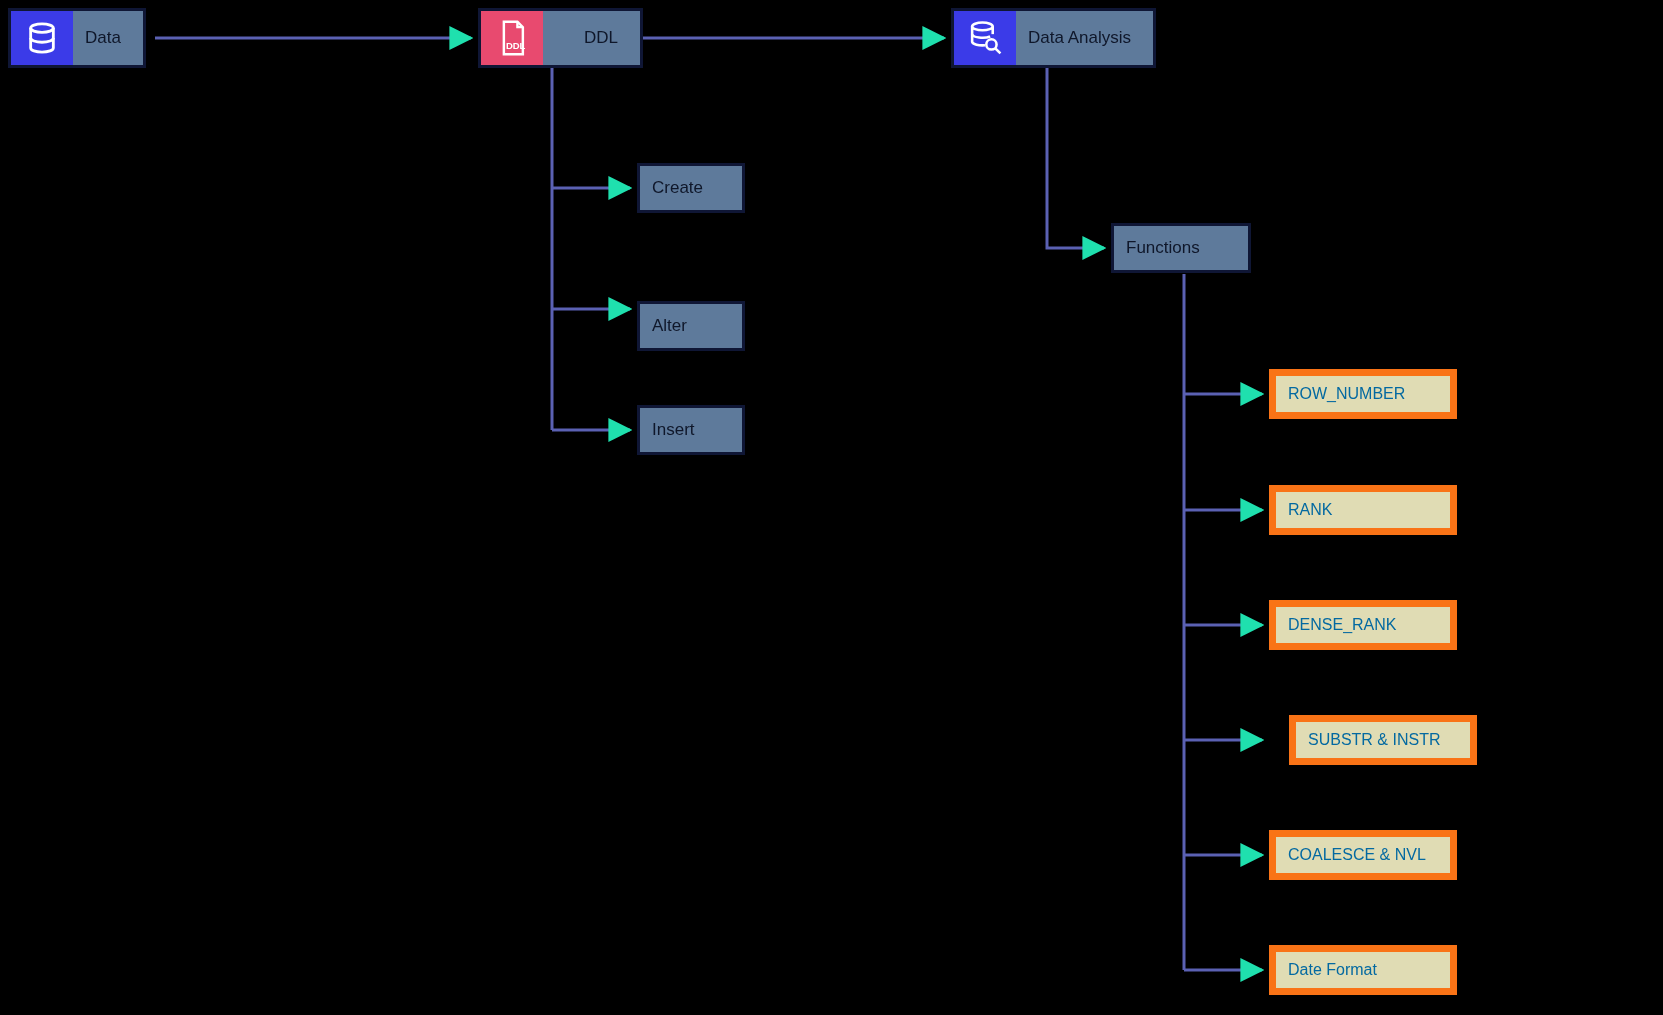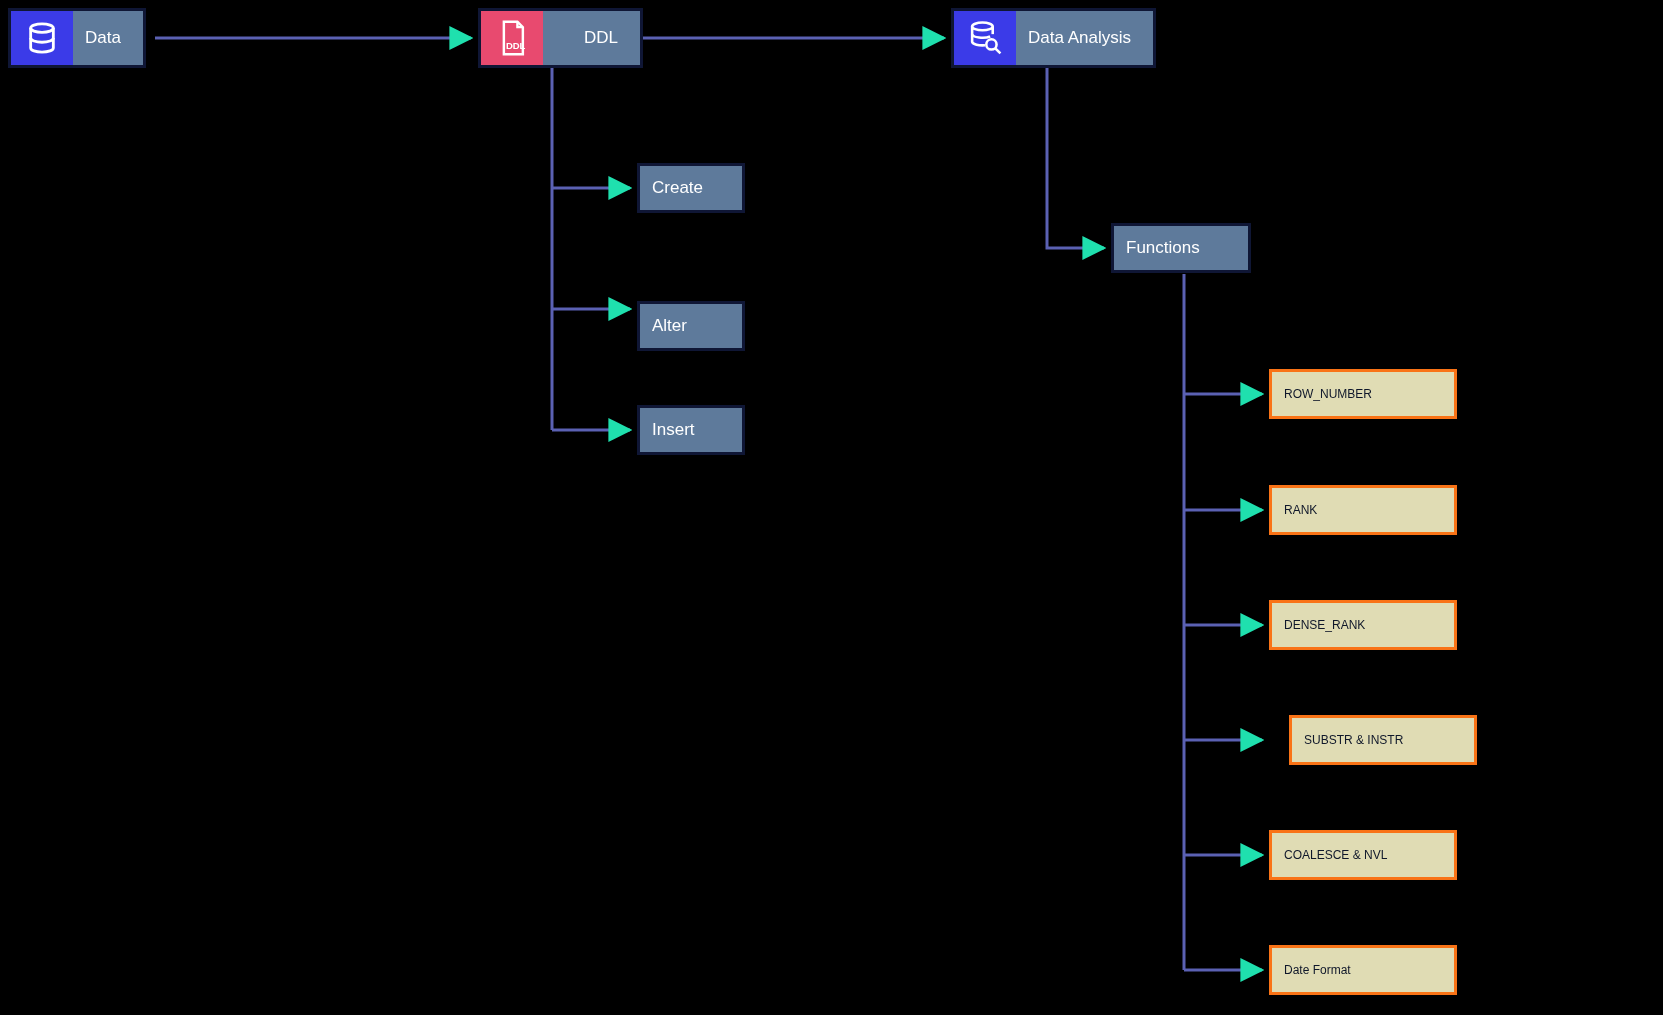--- a/index.html
+++ b/index.html
@@ -27,42 +27,42 @@
   }
   .node {
     position: absolute;
     display: flex;
     align-items: center;
     border: 3px solid #0f1635;
     background: #5e7a9b;
     box-sizing: border-box;
     padding: 10px 18px 10px 12px;
     font-size: 17px;
-    color: #ffffff;
+    color: #0f172a;
   }
   .node .icon-slot {
     width: 56px;
     height: 46px;
     margin: -10px 12px -10px -12px;
     display: flex;
     align-items: center;
     justify-content: center;
   }
   .node.main .icon-slot { width: 62px; height: 54px; }
   .node.main { height: 60px; padding-right: 22px; }
   .node.blueicon .icon-slot { background: #3b3be8; }
   .node.redicon  .icon-slot { background: #e84a6f; }
   .node.child {
     background: #5e7a9b;
   }
   .node.func {
     background: #e0dcb4;
-    color: #0f172a;
-    border: 3px solid #f97316;
-    font-size: 12px;
+    color: #0369a1;
+    border: 7px solid #f97316;
+    font-size: 16px;
   }
   .node.functions-head {
     background: #5e7a9b;
   }
   .label { white-space: nowrap; }
 </style>
 </head>
 <body>
 
 <div class="canvas">

